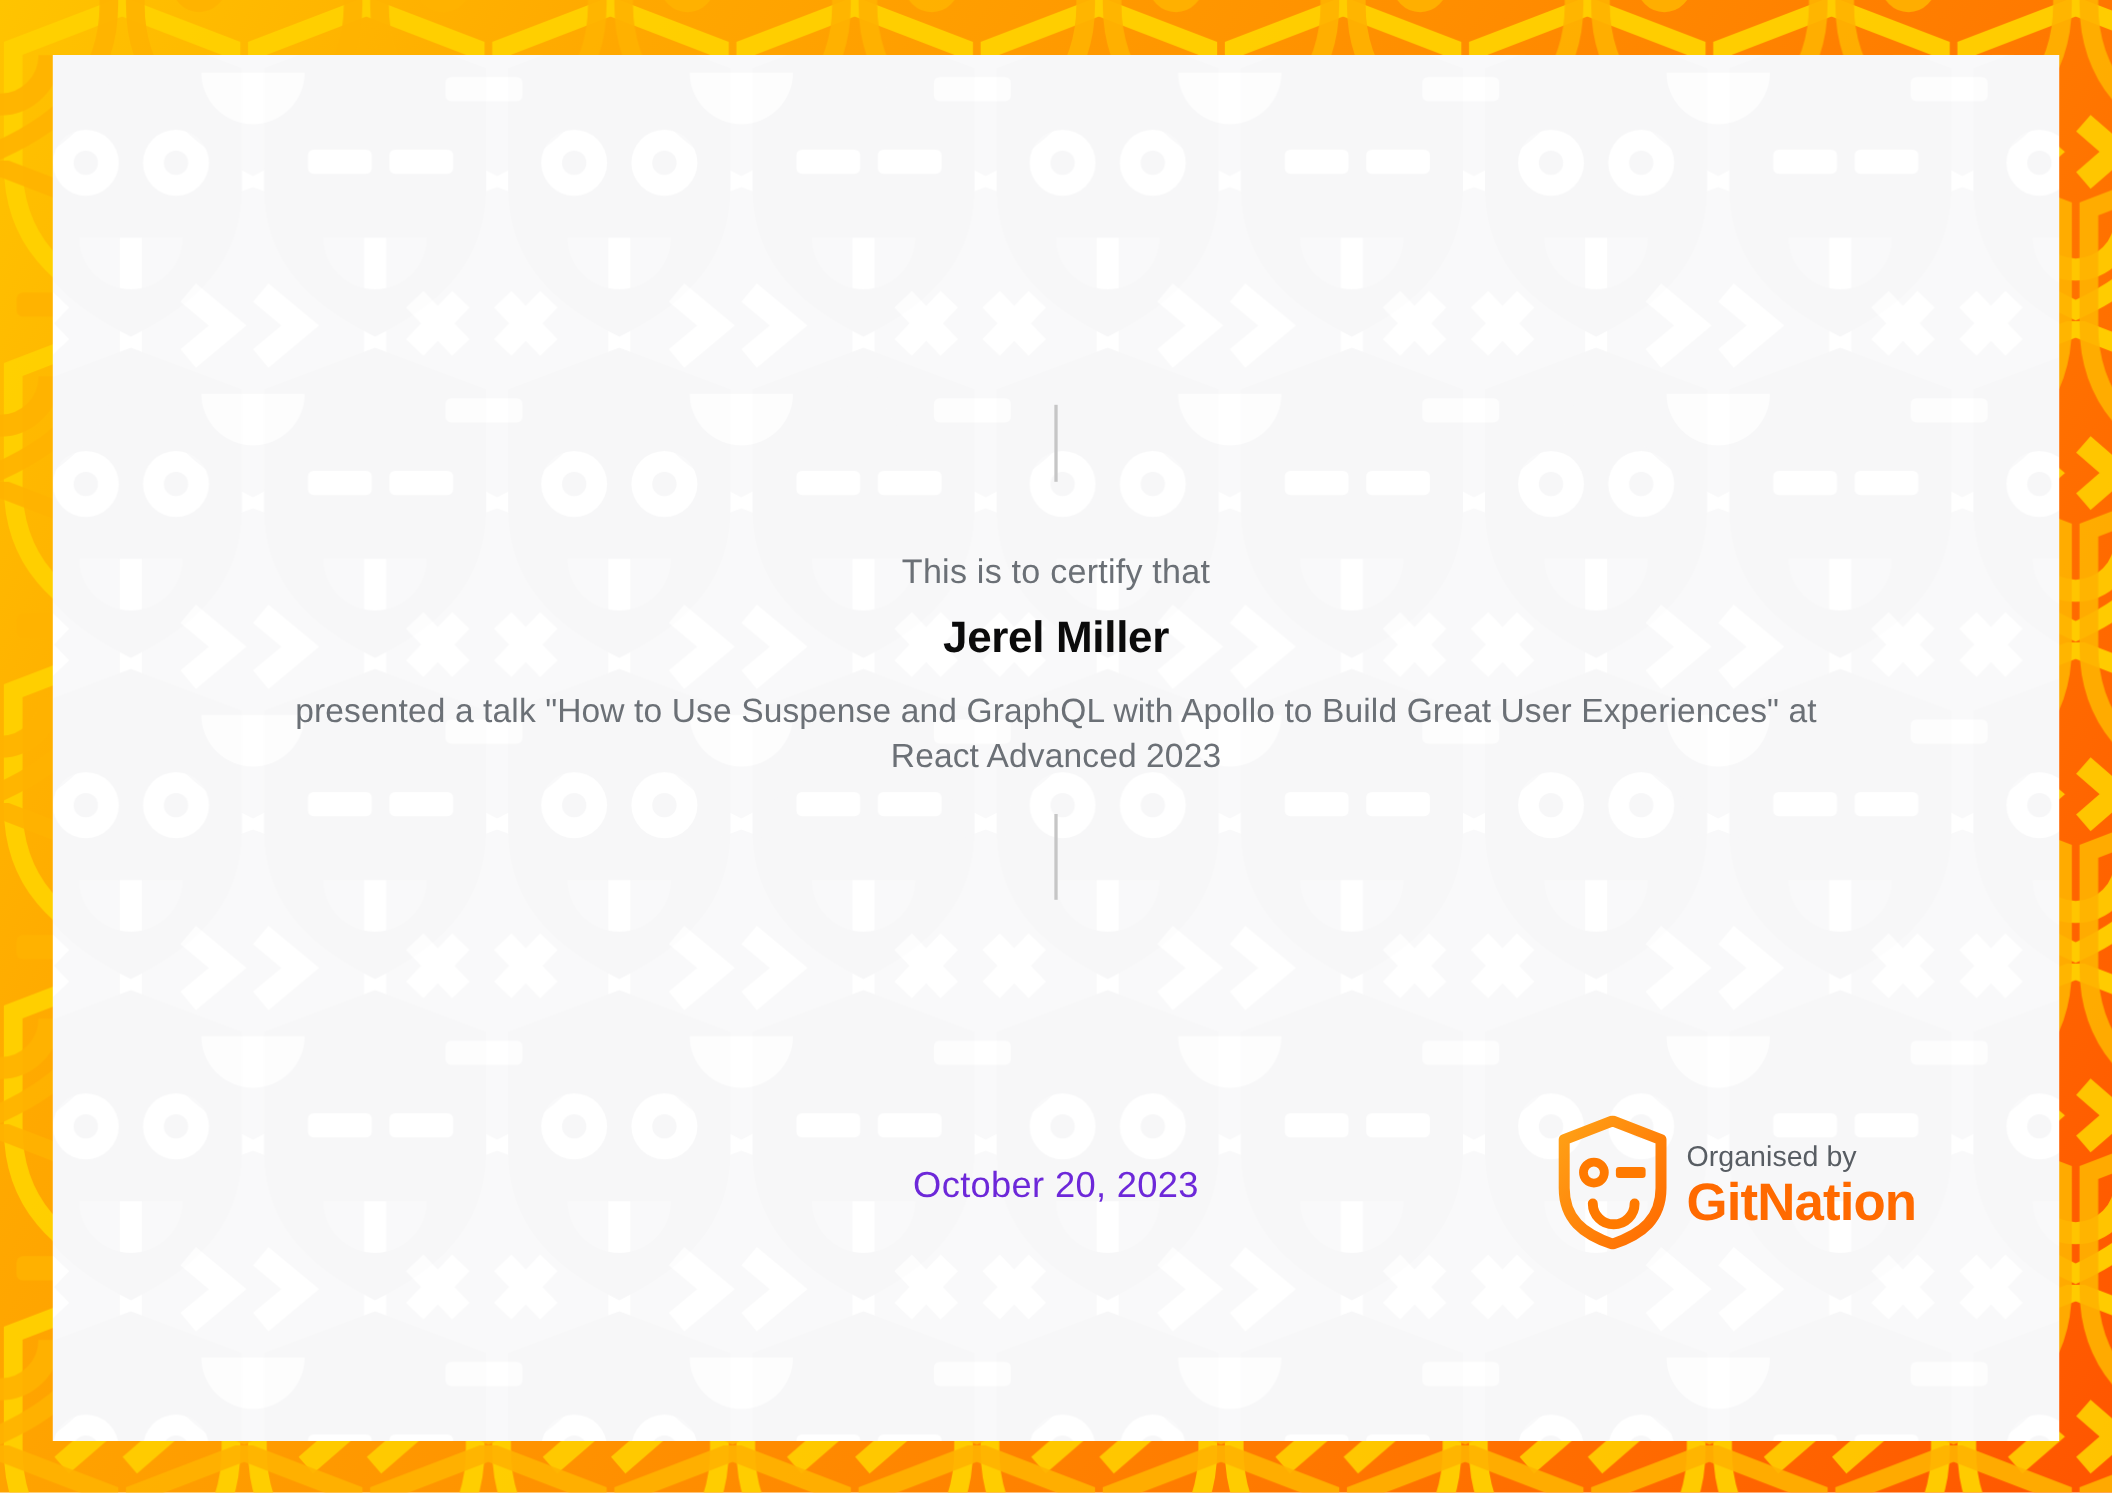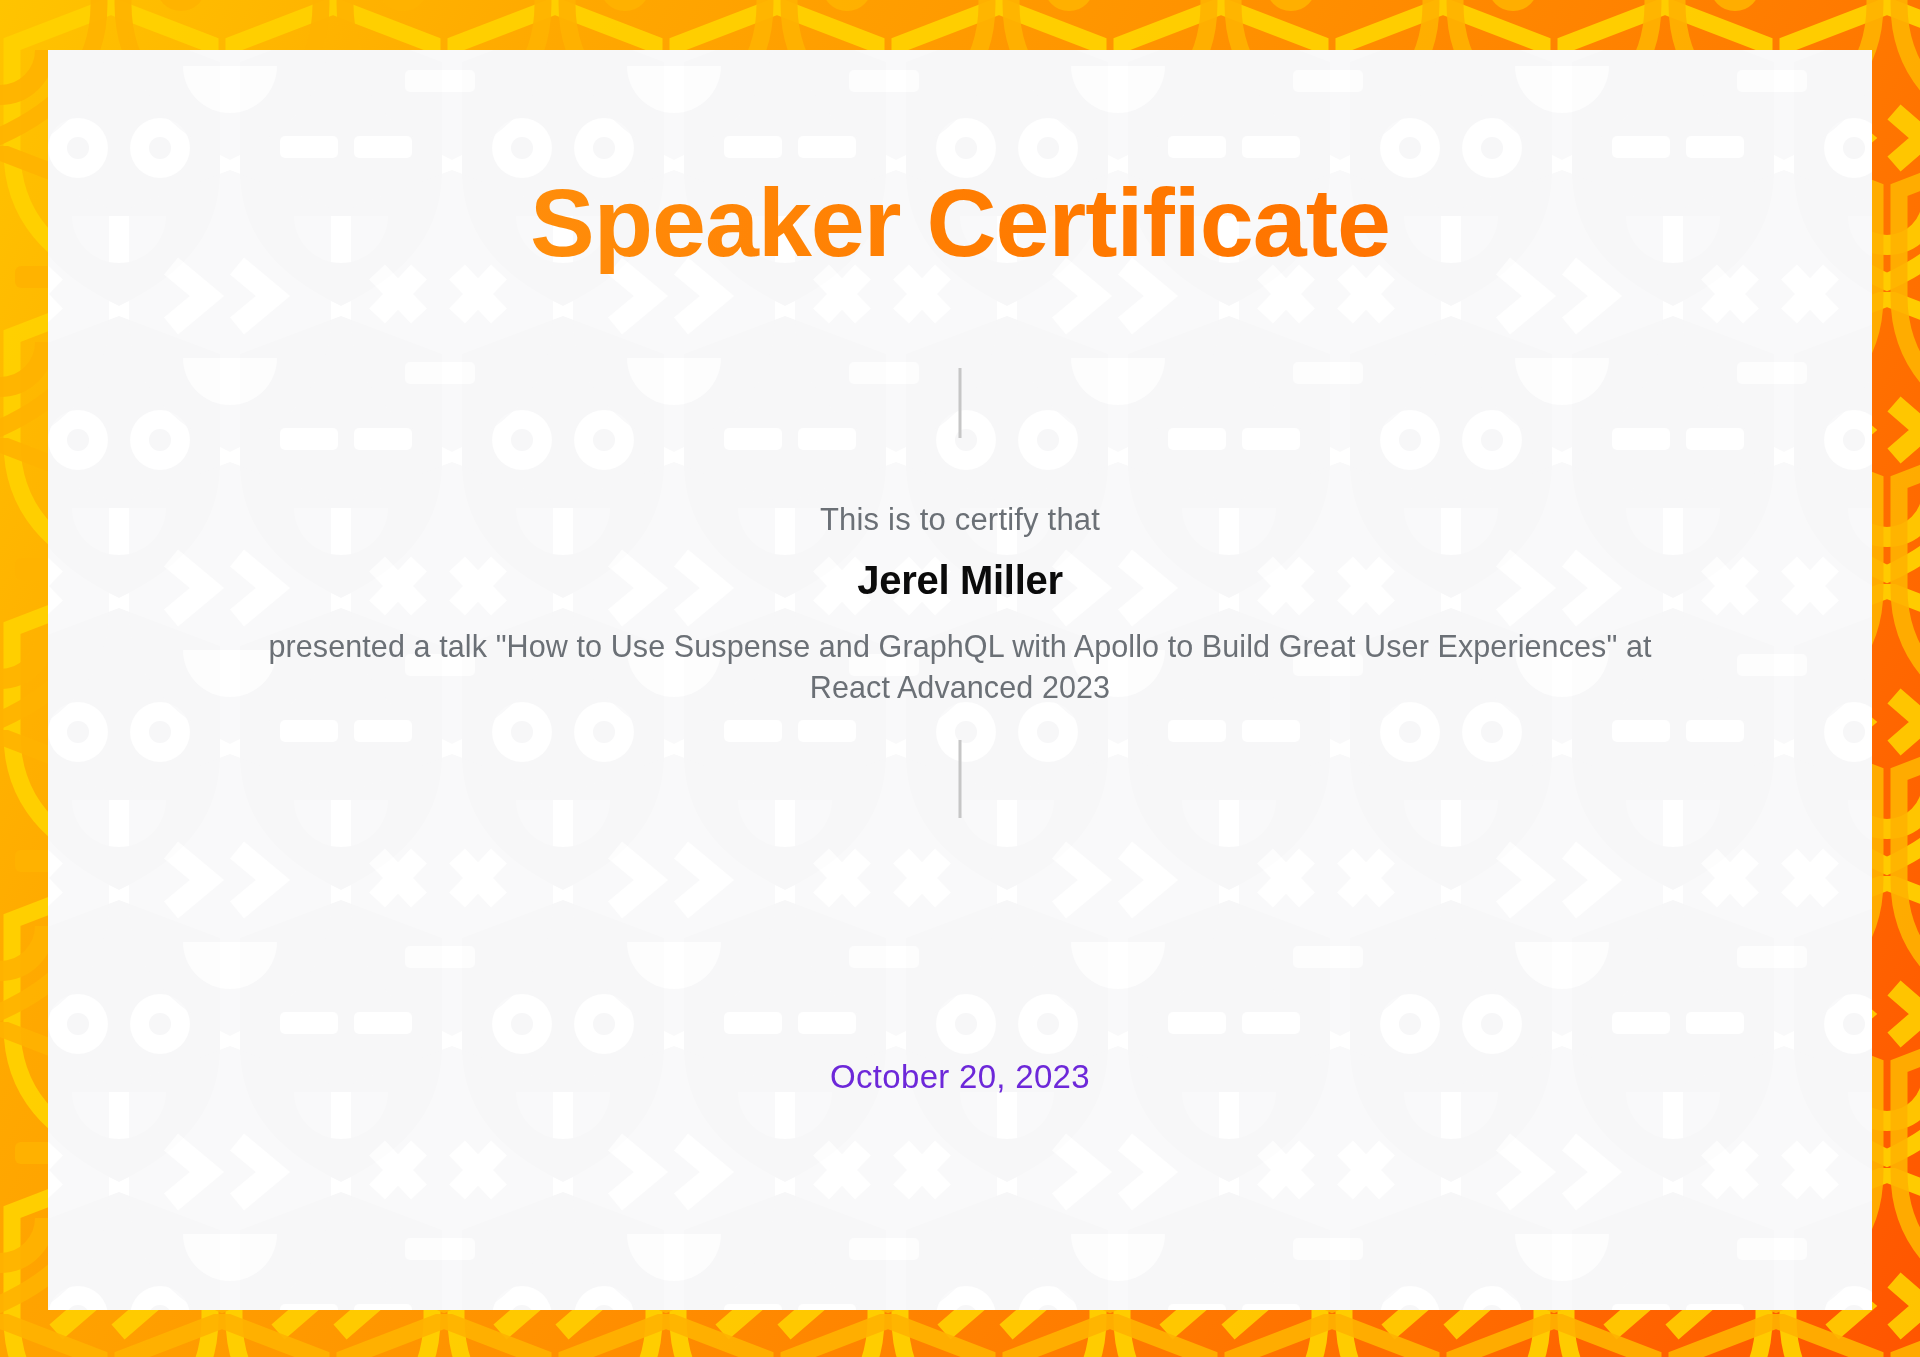--- a/index.html
+++ b/index.html
@@ -218,34 +218,53 @@
           <rect x="286" y="196" width="70" height="22" rx="5" fill="#ffffff"></rect>
         </pattern>
       </defs>
       <rect x="0" y="0" width="1824" height="1260" fill="#ffffff"></rect>
       <rect x="0" y="0" width="1824" height="1260" fill="url(#wpA)"></rect>
       <rect x="0" y="0" width="1824" height="1260" fill="url(#wpB)" opacity=".75"></rect>
     </svg>
 
     <div class="card-content">
 
-      <h1 id="title">Speaker Certificate</h1>
 
       <div id="divider-top" class="divider"></div>
 
       <div id="recipient-name">Jerel Miller</div>
 
       <div id="certify-line">This is to certify that</div>
 
       <div id="talk-description">presented a talk "How to Use Suspense and GraphQL with Apollo to Build Great User Experiences" at React Advanced 2023</div>
 
       <div id="divider-bottom" class="divider"></div>
 
       <div id="footer">
 
 
         <div id="issue-date">October 20, 2023</div>
 
+        <div id="organiser">
+          <div>
+            <svg width="102" height="122" viewBox="0 0 102 122" xmlns="http://www.w3.org/2000/svg" aria-hidden="true">
+              <defs>
+                <linearGradient id="gnGrad" x1="0" y1="0" x2="1" y2="1">
+                  <stop offset="0%" stop-color="#ffa116"></stop>
+                  <stop offset="100%" stop-color="#ff6a00"></stop>
+                </linearGradient>
+              </defs>
+              <path d="M51 5 L95 22 L95 66 C95 94 78 108 51 117 C24 108 7 94 7 66 L7 22 Z" fill="none" stroke="url(#gnGrad)" stroke-width="10" stroke-linejoin="round"></path>
+              <circle cx="34" cy="52" r="9.5" fill="none" stroke="#ff7a00" stroke-width="8"></circle>
+              <rect x="54" y="47" width="27" height="10" rx="3" fill="#ff7a00"></rect>
+              <path d="M33 80 a19 19 0 0 0 38 0" fill="none" stroke="#ff7a00" stroke-width="9" stroke-linecap="round"></path>
+            </svg>
+          </div>
+          <div id="organiser-text">
+            <span id="organised-by-label">Organised by</span>
+            <span id="organiser-name">GitNation</span>
+          </div>
+        </div>
 
       </div>
     </div>
   </div>
 </div>
 
 </body></html>

